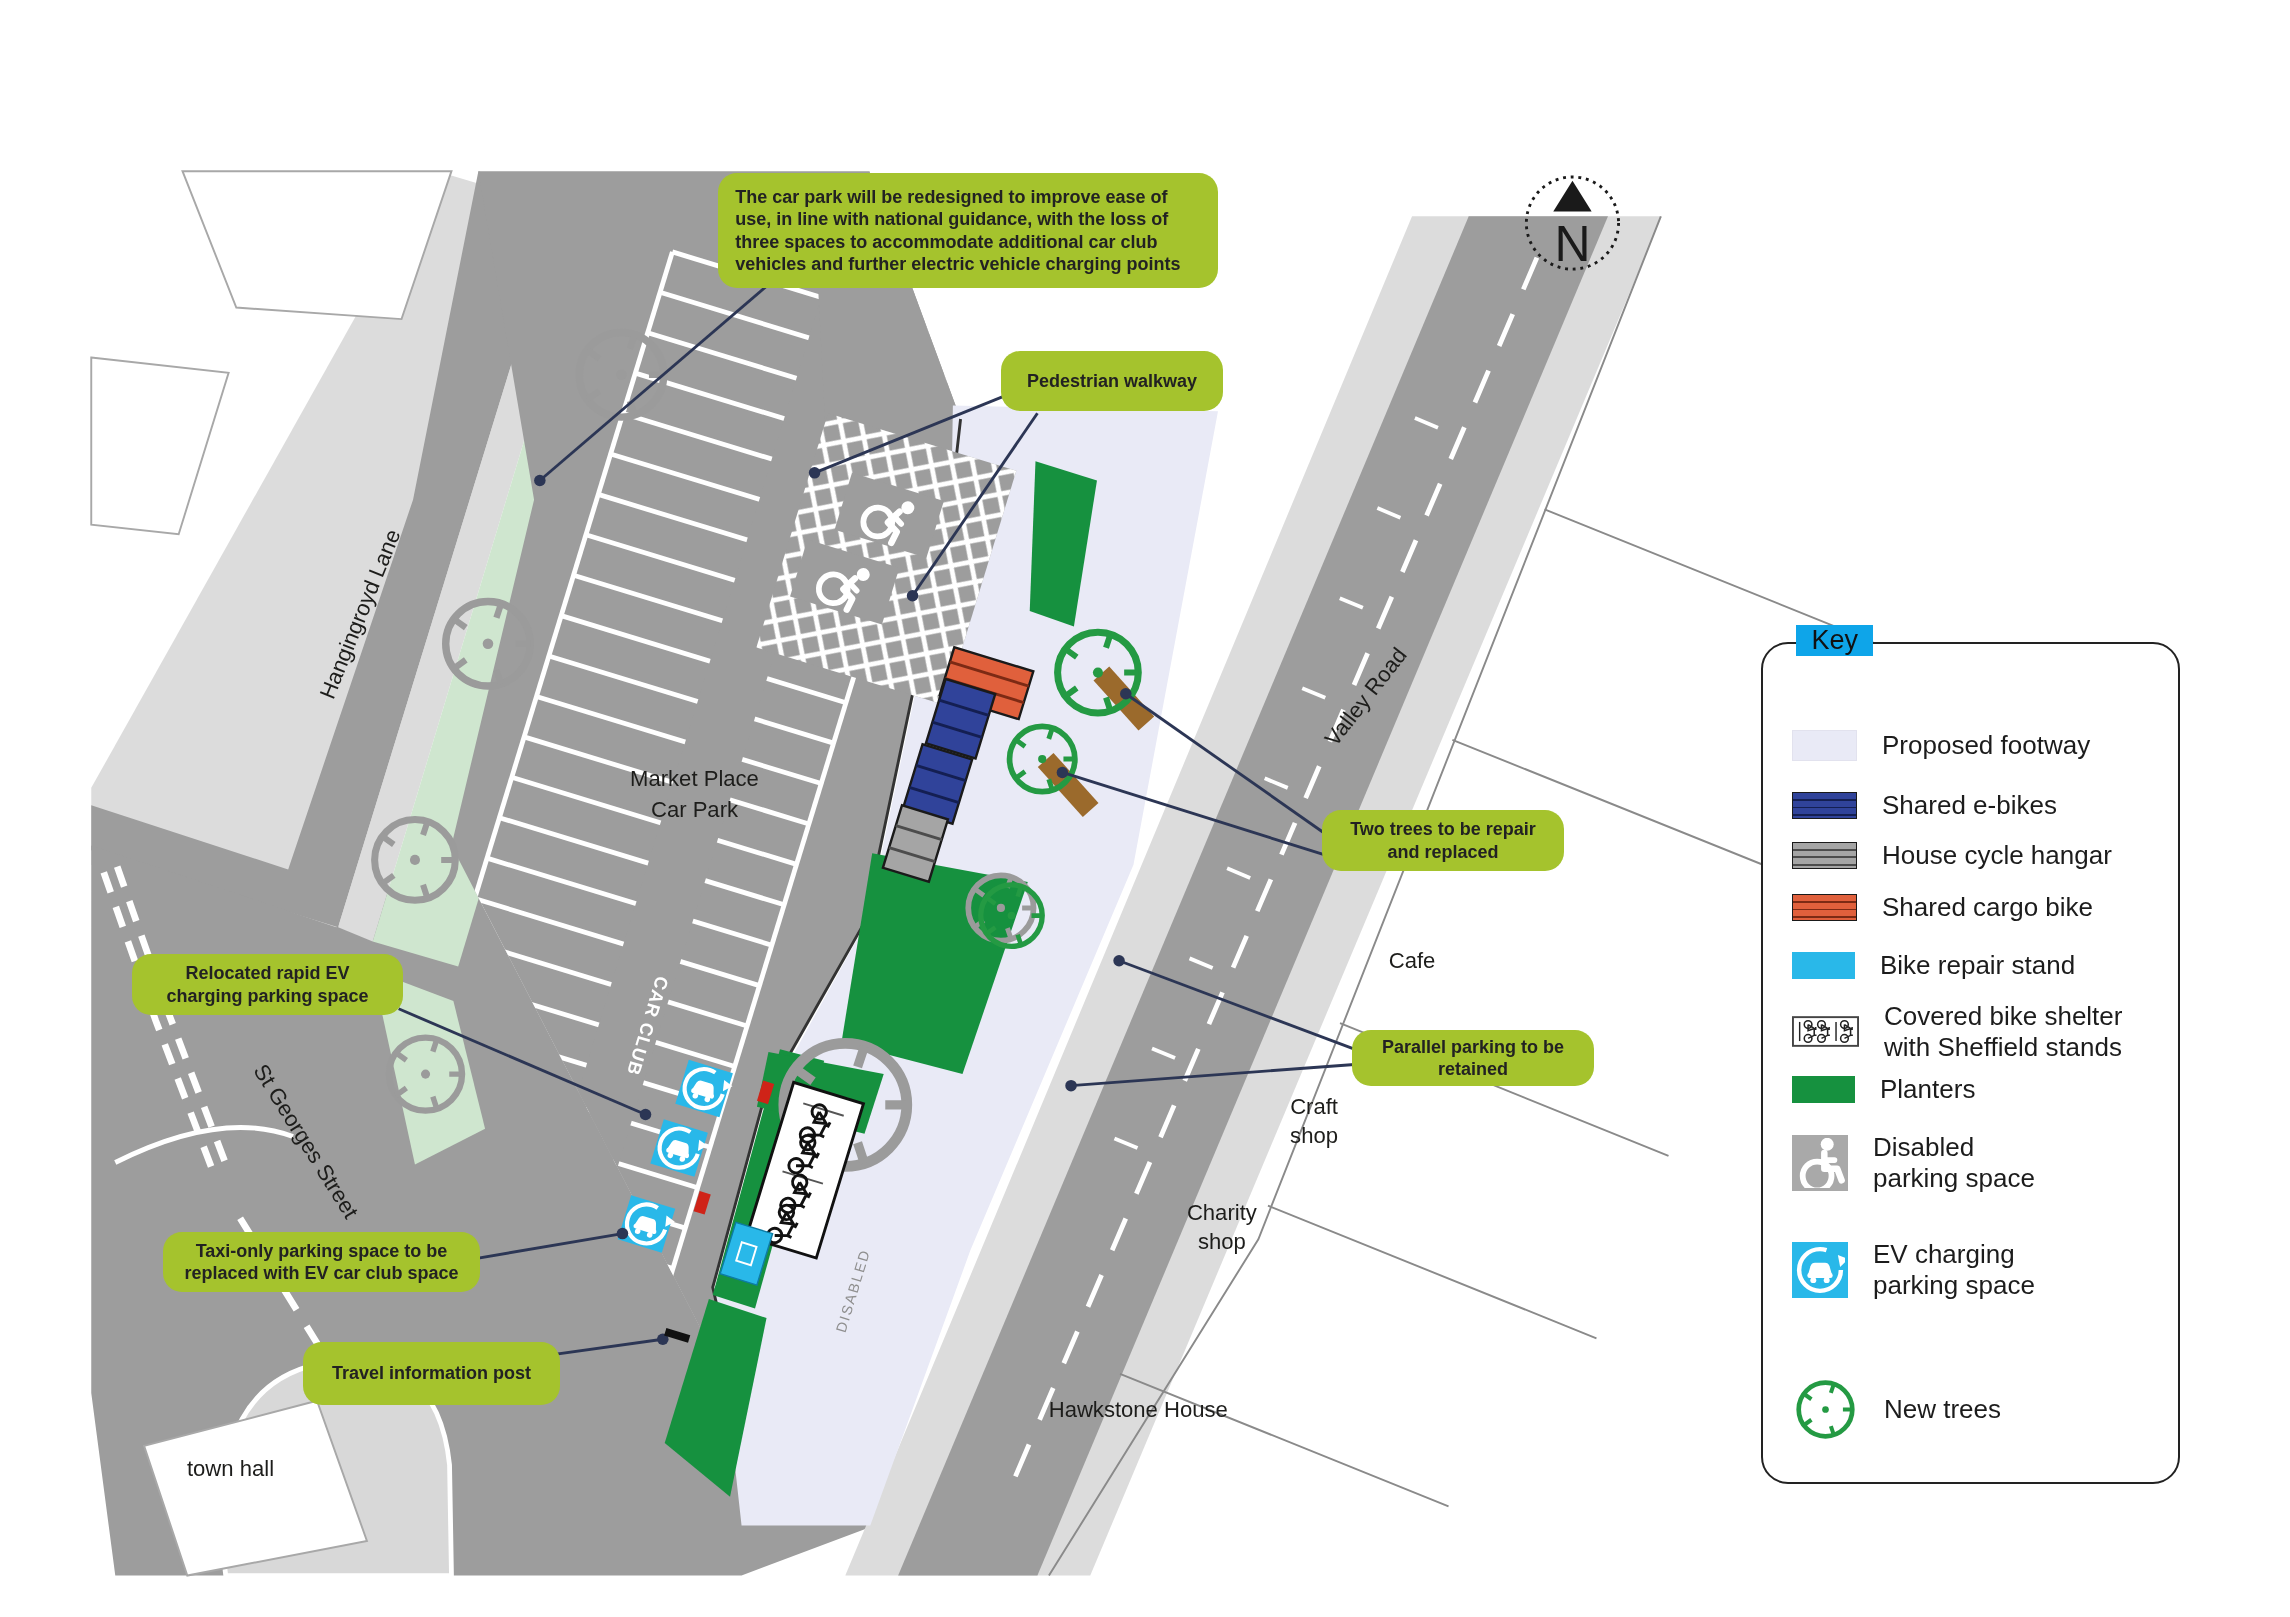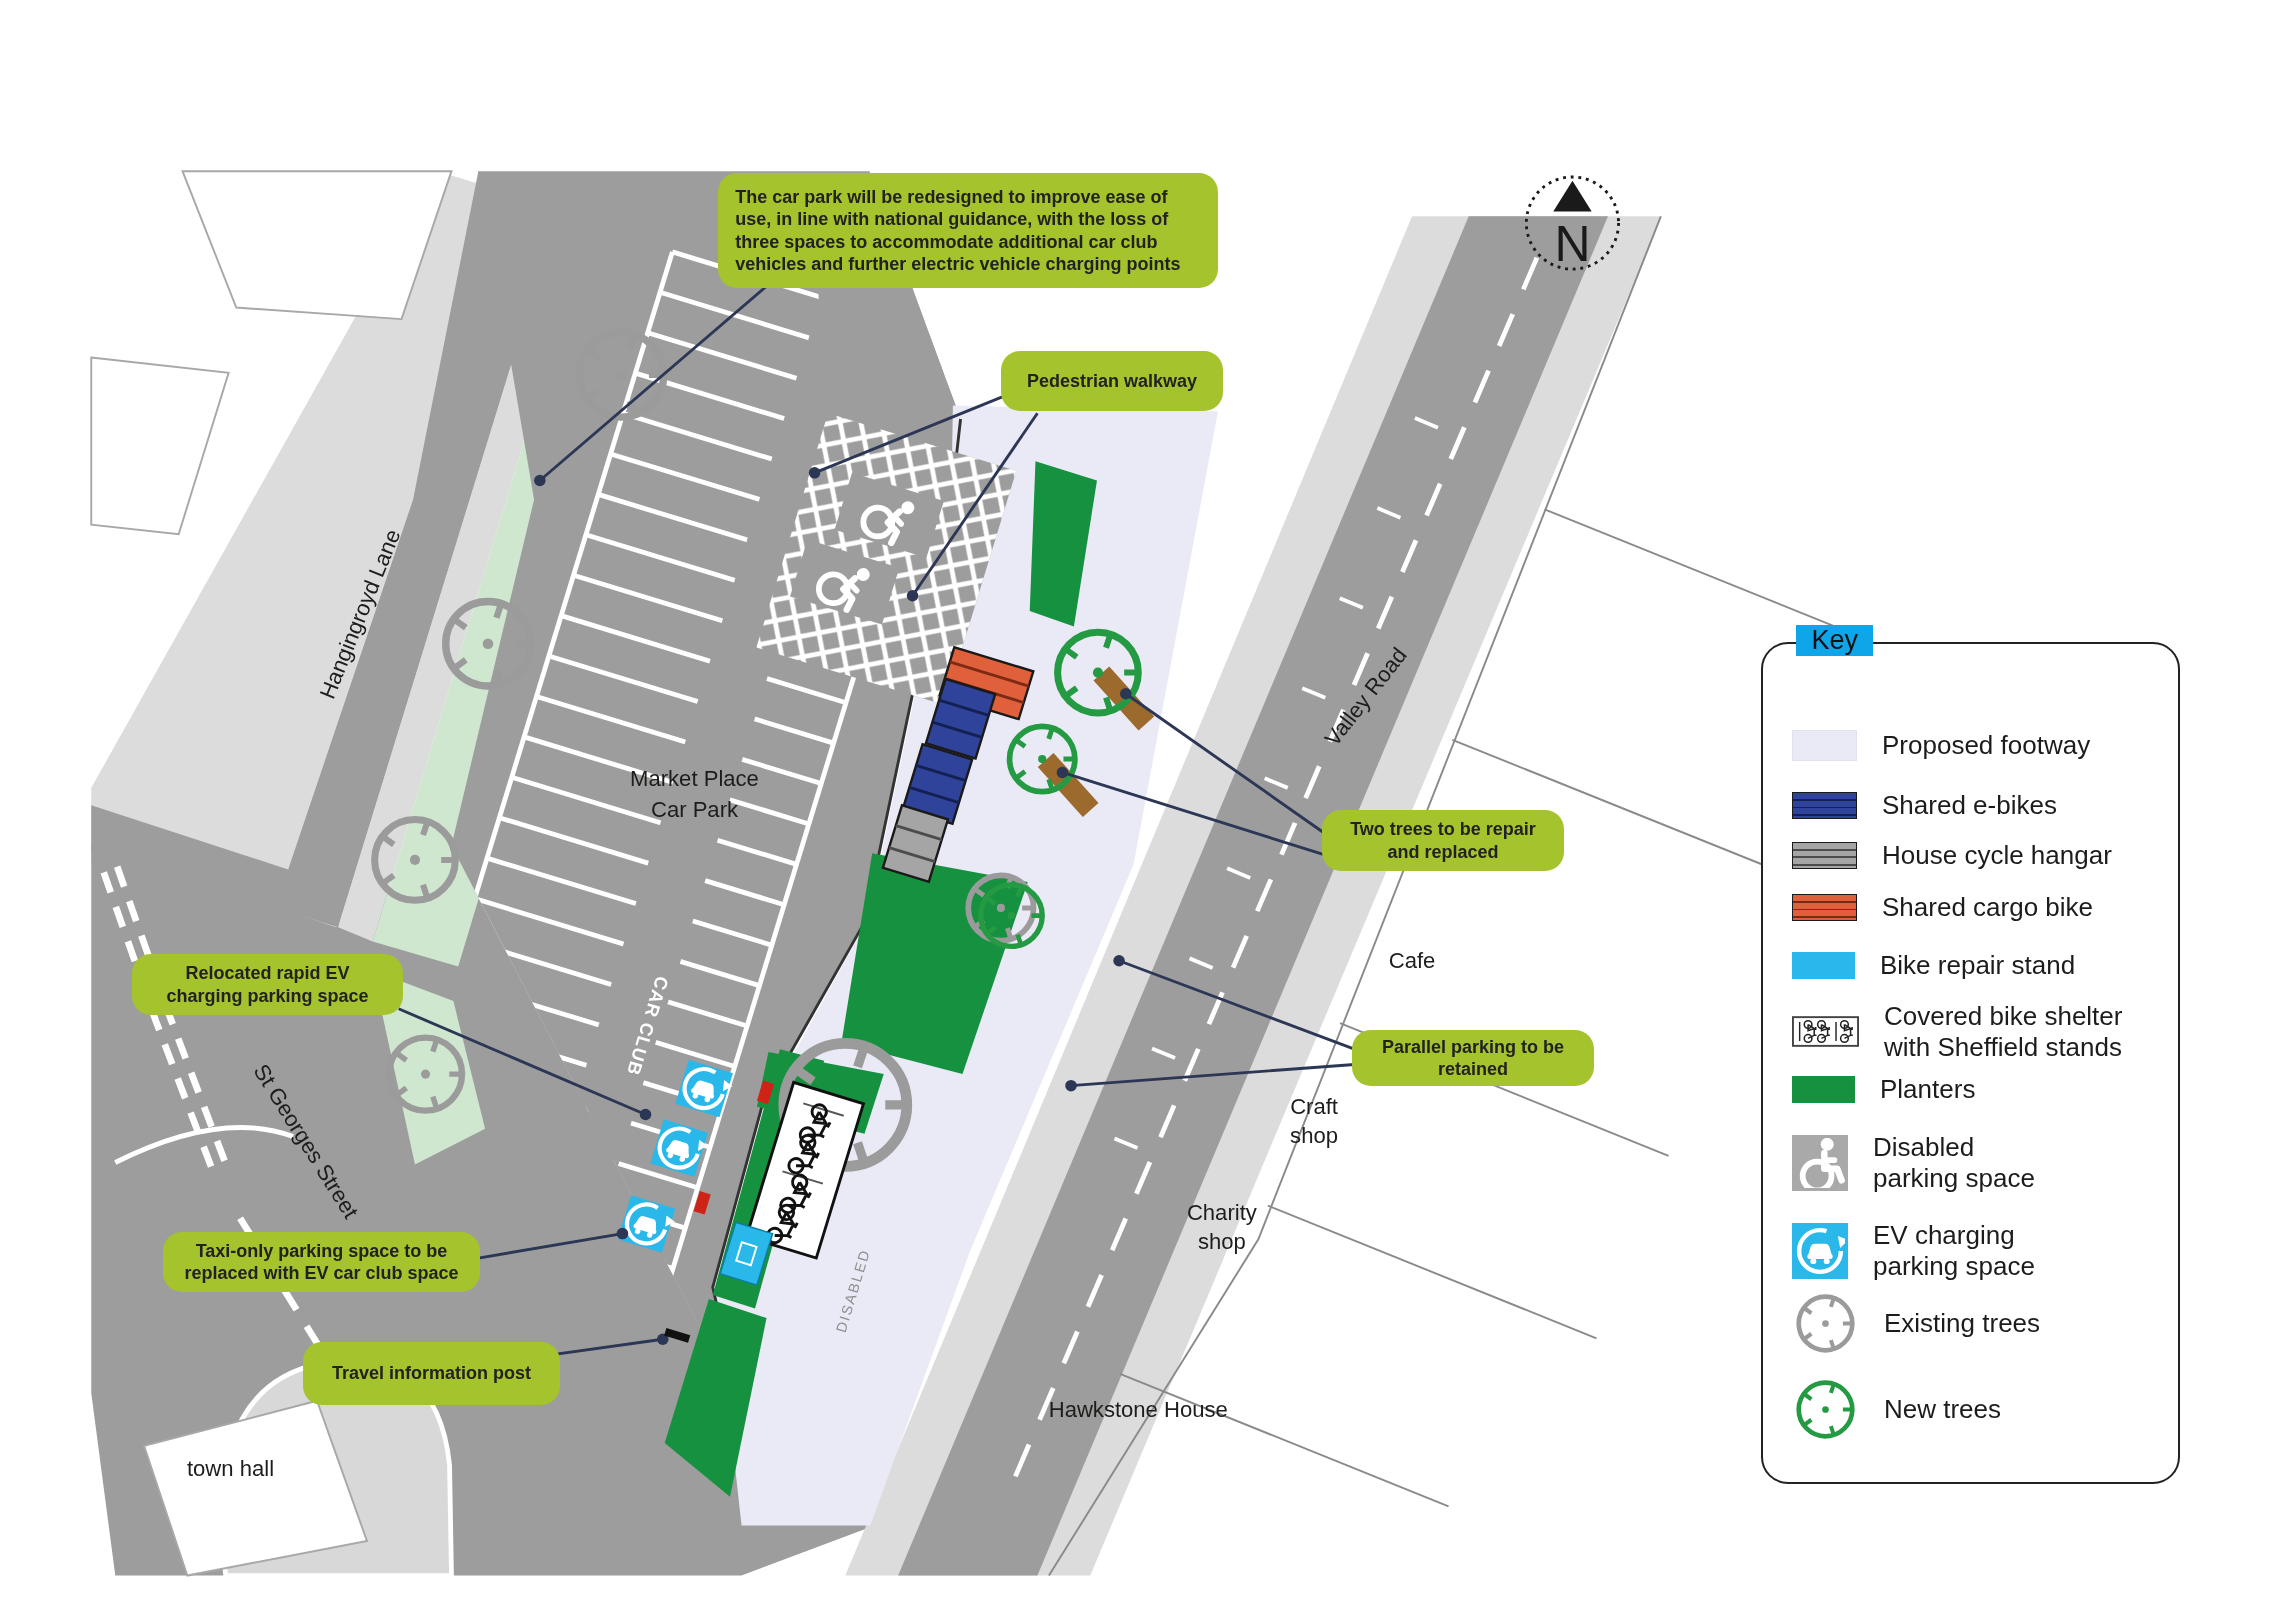--- a/index.html
+++ b/index.html
@@ -366,34 +366,28 @@
     <div class="klabel">Planters</div>
   </div>
   <div class="krow" style="top:488px;">
     <div class="sw sw-square sw-disabled">
       <svg width="50" height="50" viewBox="-26 -26 52 52" color="#fff">
           <use href="#wcg" transform="scale(1.5)"></use>
         </svg>
     </div>
     <div class="klabel" style="width:173px;">Disabled parking space</div>
   </div>
-  <div class="krow" style="top:576px;">
+  <div class="krow" style="top:595px;">
     <div class="sw sw-square sw-ev">
       <svg width="50" height="50" viewBox="-26 -26 52 52" color="#fff">
           <use href="#evg" transform="scale(1.55)"></use>
         </svg>
     </div>
     <div class="klabel" style="width:173px;">EV charging parking space</div>
   </div>
-  <div class="krow" style="top:646px;">
-    <svg class="sw" width="67" height="67" viewBox="-50 -50 100 100" color="#9b9b9b">
-      <use href="#treeg"></use>
-    </svg>
-    <div class="klabel">Existing trees</div>
-  </div>
   <div class="krow" style="top:732px;">
     <svg class="sw" width="67" height="67" viewBox="-50 -50 100 100" color="#249a43">
       <use href="#treeg"></use>
     </svg>
     <div class="klabel">New trees</div>
   </div>
 </div>
 
 
 </body></html>

